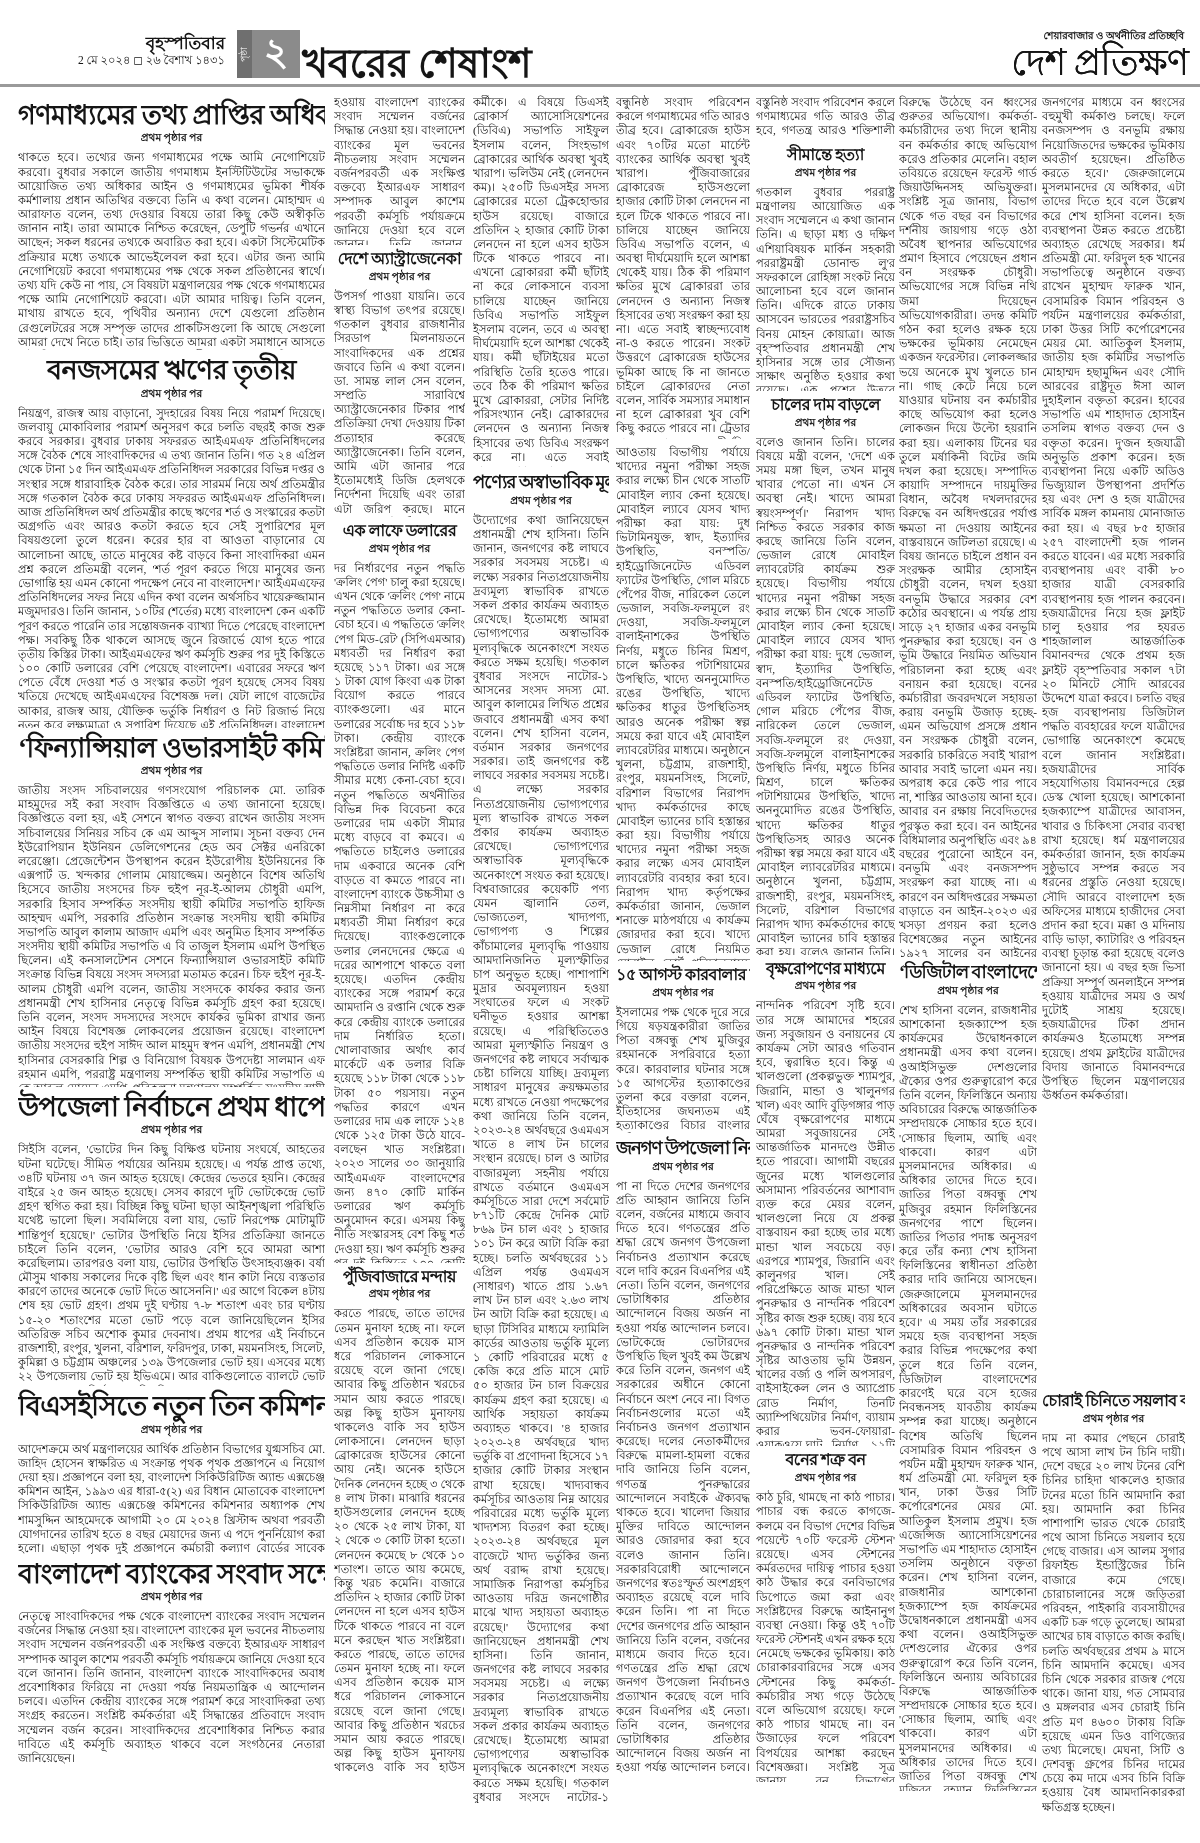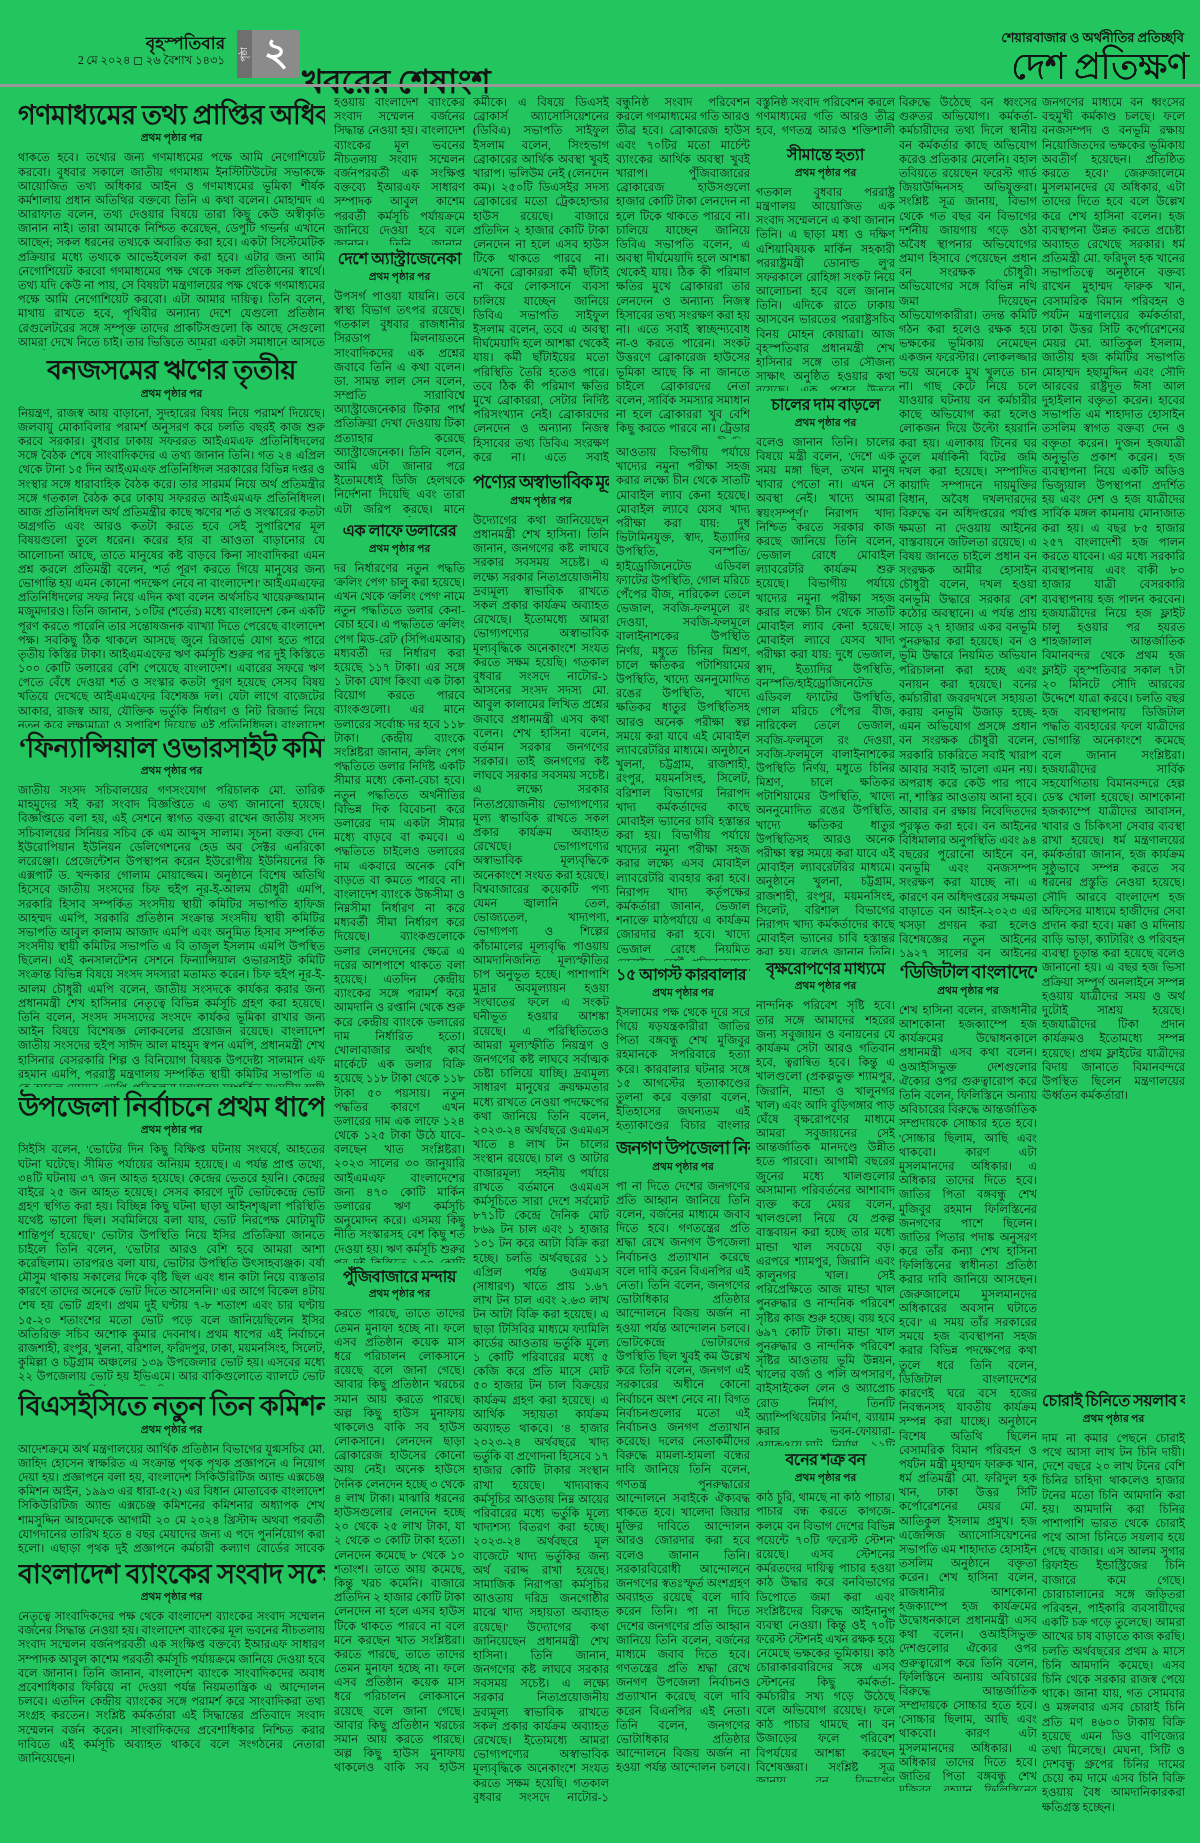--- a/index.html
+++ b/index.html
@@ -1,30 +1,30 @@
 <!DOCTYPE html>
 <html lang="bn"><head>
 <meta charset="utf-8">
 <style>
   html,body{margin:0;padding:0;background:#e8e8e4;}
-  .page{position:relative;width:1200px;height:1843px;margin:0 auto;background:#22c55e;color:#151515;
+  .page{position:relative;width:1200px;height:1843px;margin:0 auto;background:#ffffff;color:#151515;
         font-family:"Liberation Serif","DejaVu Serif",serif;overflow:hidden;}
   
   .masthead{position:absolute;left:0;top:28px;width:1200px;height:56px;}
   .dateblock{position:absolute;right:975px;top:6px;text-align:right;line-height:1.15;}
   .weekday{font-weight:bold;font-size:17px;}
   .dateline{font-size:11.5px;}
   .pagebox{position:absolute;left:237px;top:2px;height:48px;display:flex;}
   .pagebox .strip{width:15px;background:#6f6f6f;color:#fff;display:flex;align-items:center;justify-content:center;}
   .pagebox .strip span{transform:rotate(-90deg);font-size:9px;white-space:nowrap;}
   .pagebox .num{width:48px;background:#8b8b8b;color:#fff;font-size:38px;font-weight:bold;
                 display:flex;align-items:center;justify-content:center;font-family:"Liberation Serif",serif;}
-  .sectiontitle{position:absolute;left:302px;top:4px;font-size:33px;font-weight:bold;letter-spacing:-.5px;margin-top:24px;}
+  .sectiontitle{position:absolute;left:302px;top:4px;font-size:40px;font-weight:bold;letter-spacing:-.5px;}
   .brand{position:absolute;right:12px;top:0;text-align:right;}
-  .tagline{font-size:13px;font-weight:bold;margin-right:4px;}
+  .tagline{font-size:10px;font-weight:bold;margin-right:4px;}
   .papername{font-size:37px;font-weight:normal;letter-spacing:-1px;line-height:.95;
              text-shadow:0 0 0 #000;}
   .headrule{position:absolute;left:0;top:84px;width:1200px;height:3px;background:#9a9a9a;}
   
   .col{position:absolute;top:95px;height:1738px;overflow:hidden;}
   .headline{display:block;width:100%;text-align:center;font-weight:bold;white-space:nowrap;
             overflow:visible;line-height:1.05;margin:6px 0 1px 0;letter-spacing:-.5px;}
   .h-big{font-size:27px;}
   .h-mid{font-size:16px;}
   .h-sm{font-size:18px;letter-spacing:-1px;}

